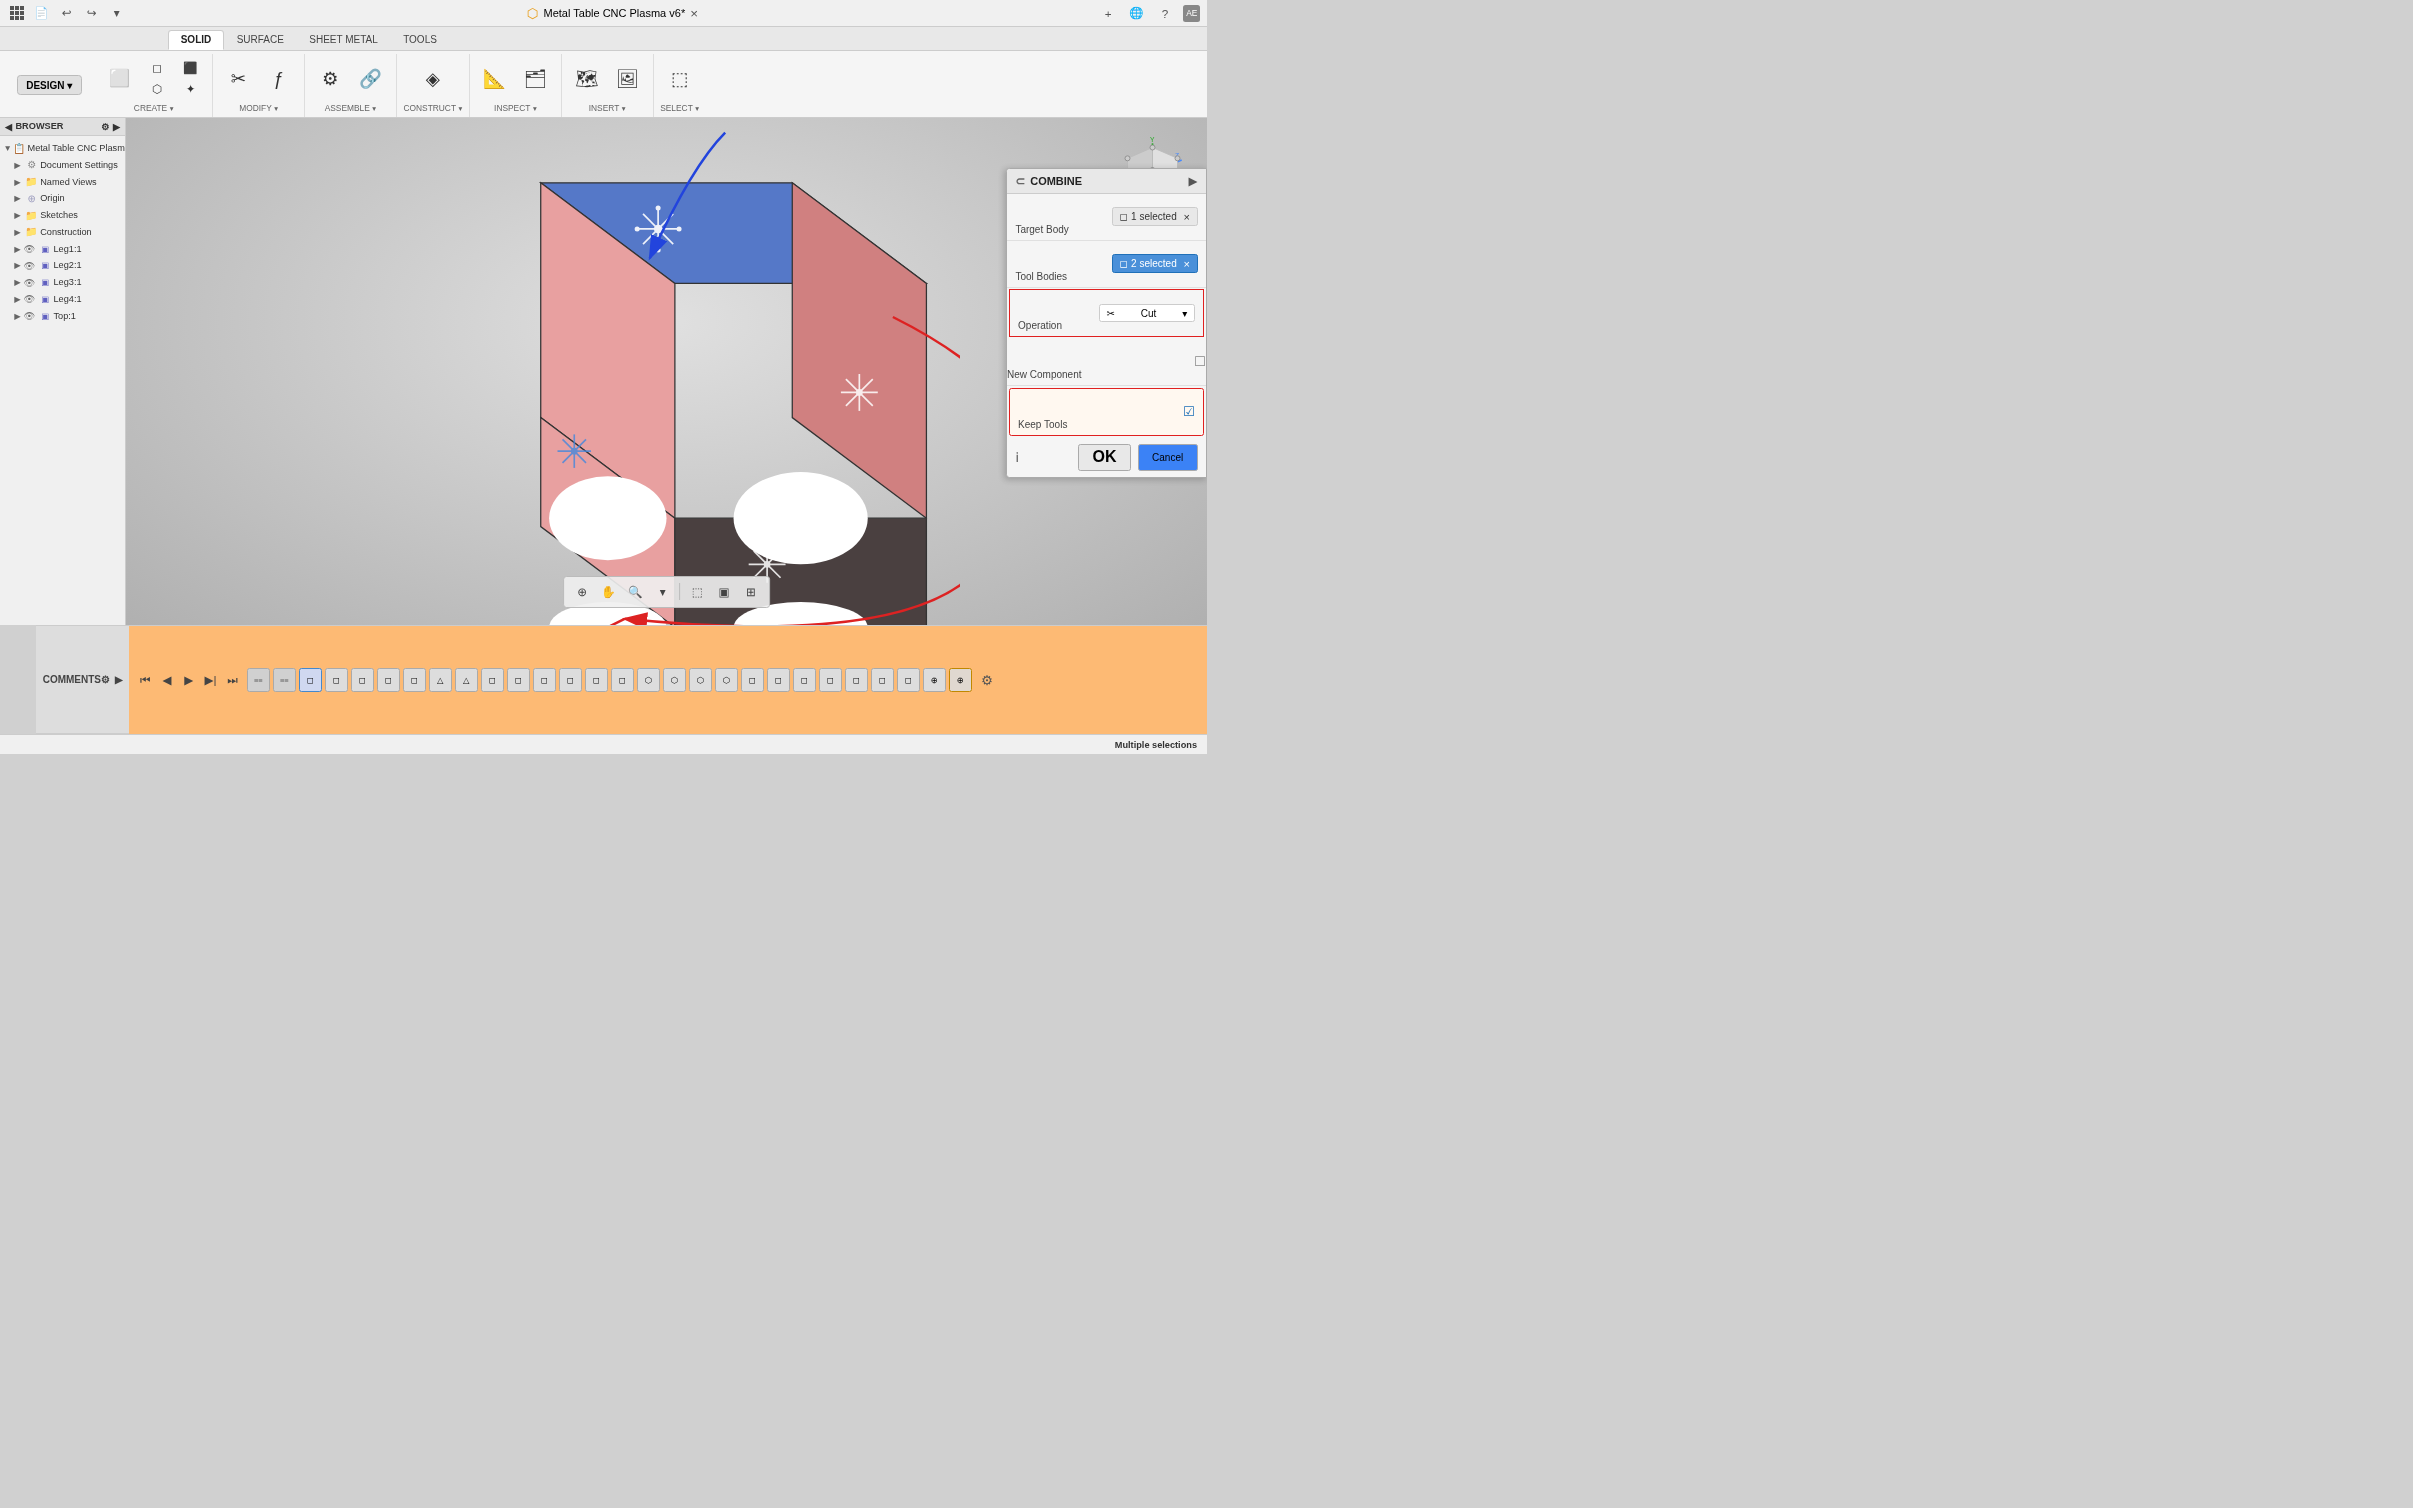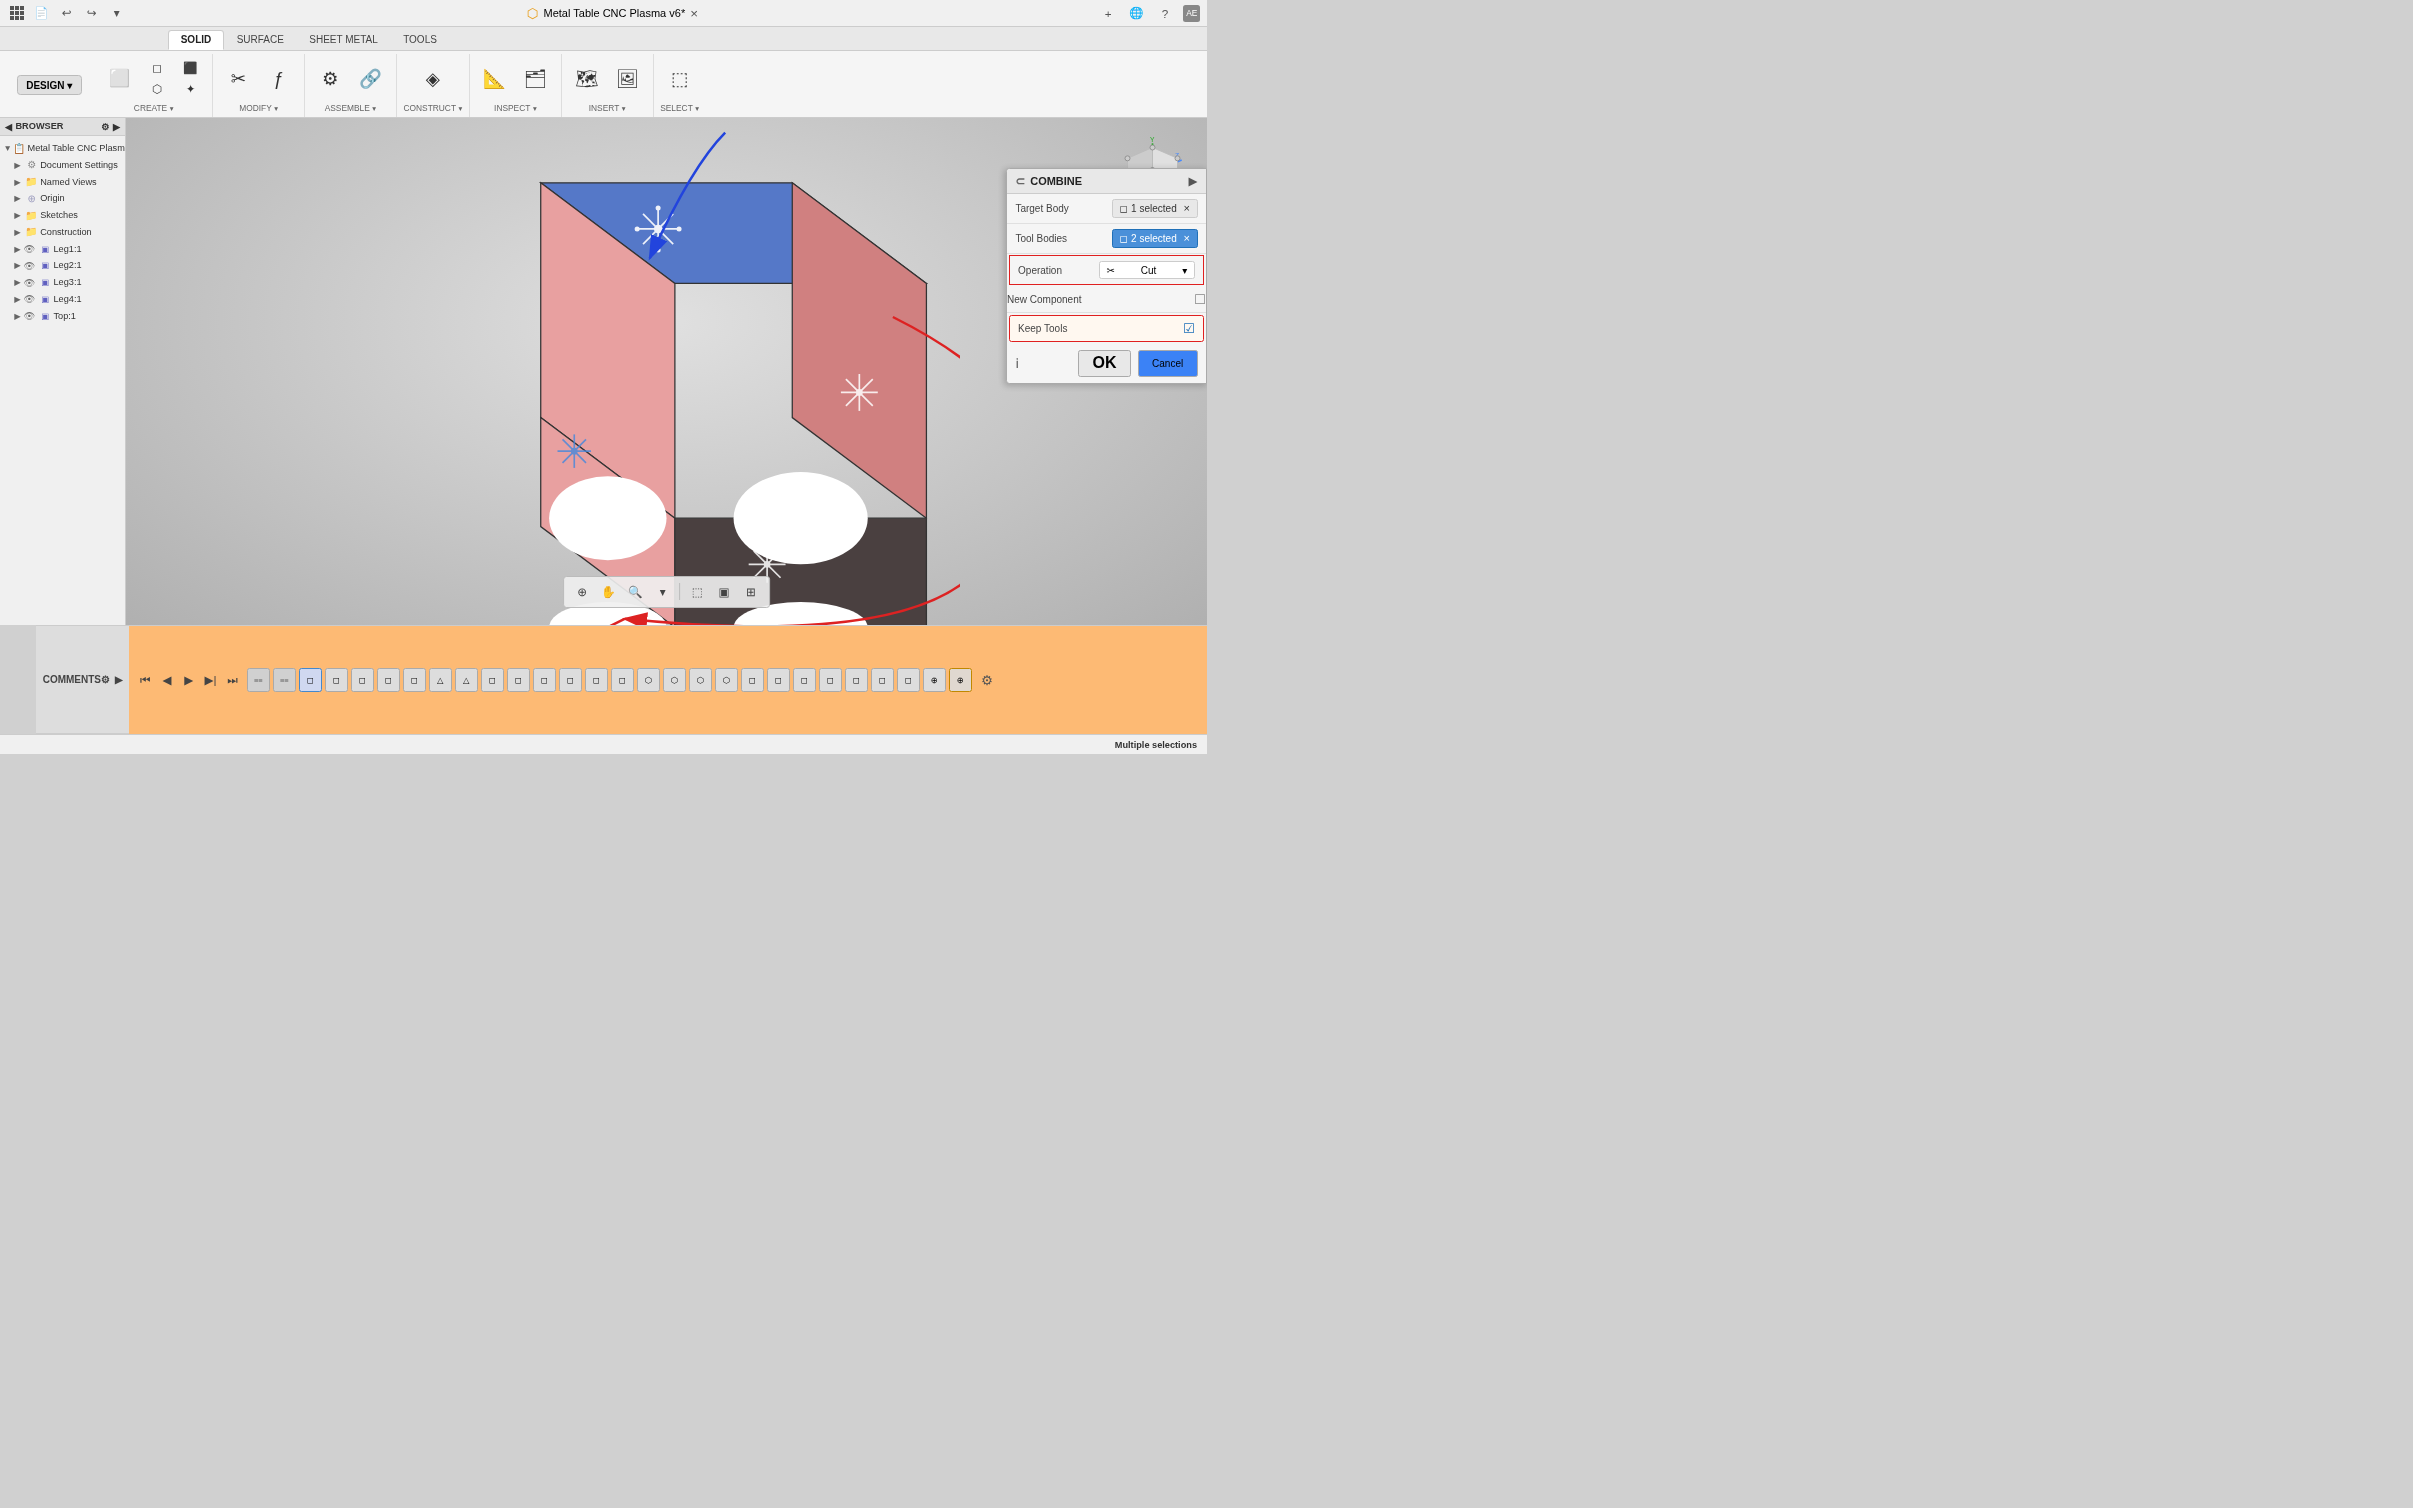--- a/index.html
+++ b/index.html
@@ -218,21 +218,21 @@
     }
     .combine-icon { color: #666; font-size: 11.7px; }
     .panel-expand { color: #555; font-size: 11.7px; cursor: pointer; }
     .combine-row {
       display: flex;
       align-items: center;
       padding: 5px 8.4px;
       border-bottom: 0.8px solid #e0e0e0;
       gap: 5px;
     }
-    .combine-label { font-size: 10px; color: #444; flex: 1; }
+    .combine-label { font-size: 10px; color: #444; flex: 1; margin-top: 25px; }
     .combine-value {
       display: flex;
       align-items: center;
       gap: 3.4px;
       background: #e8e8e8;
       border: 0.8px solid #ccc;
       border-radius: 2.5px;
       padding: 2.5px 6.7px;
       font-size: 10px;
       color: #333;

